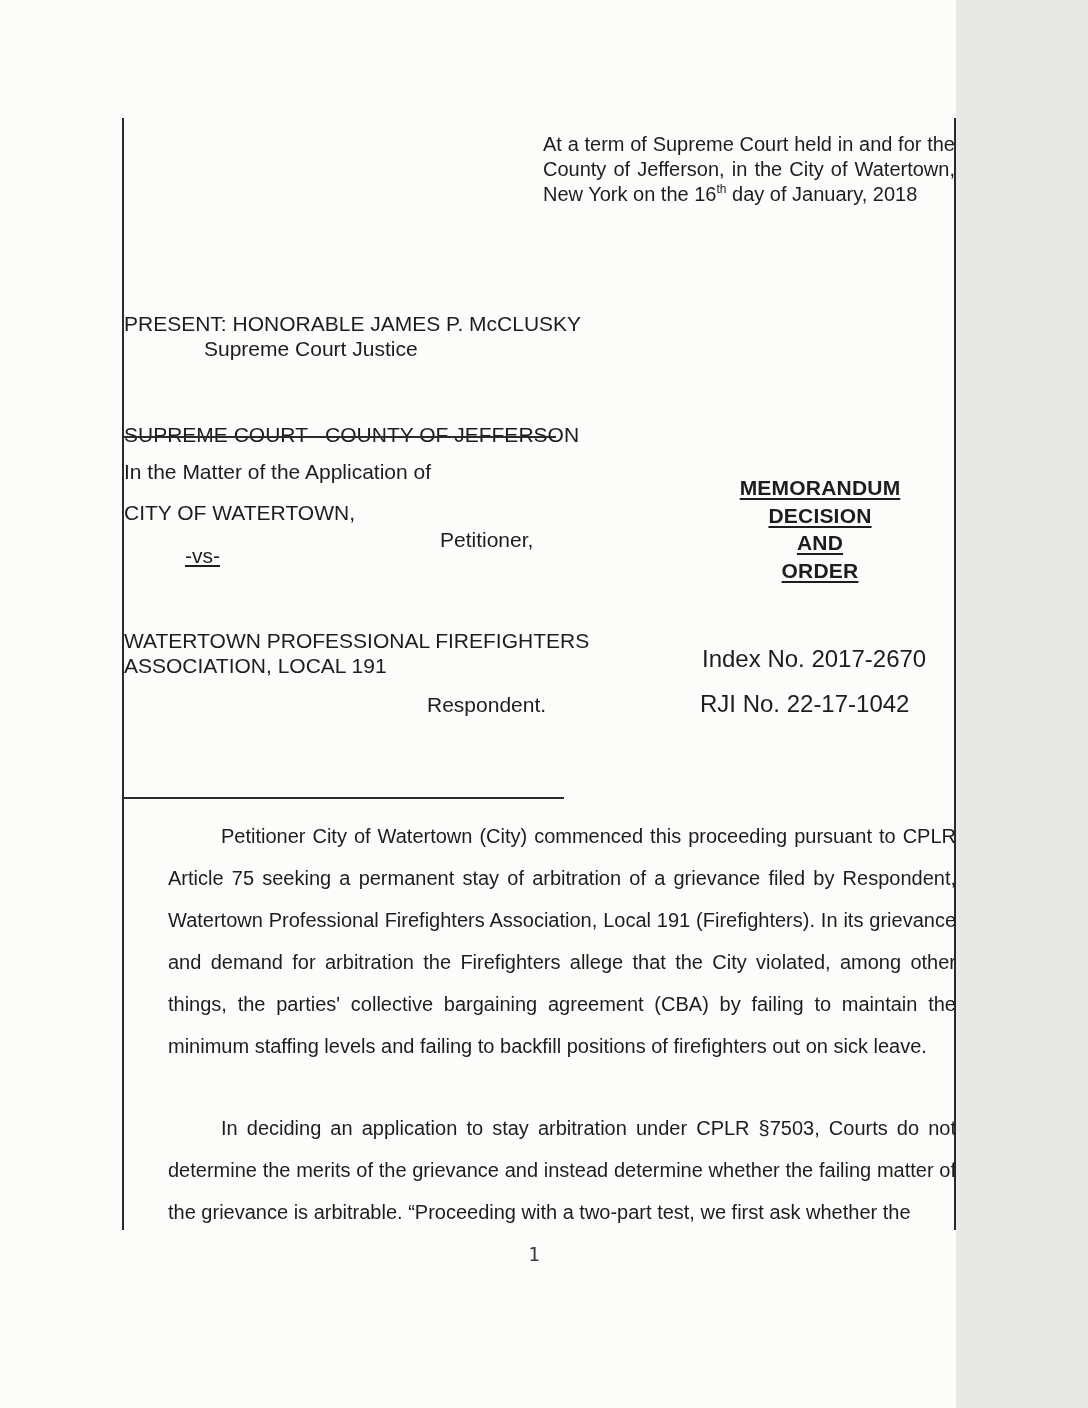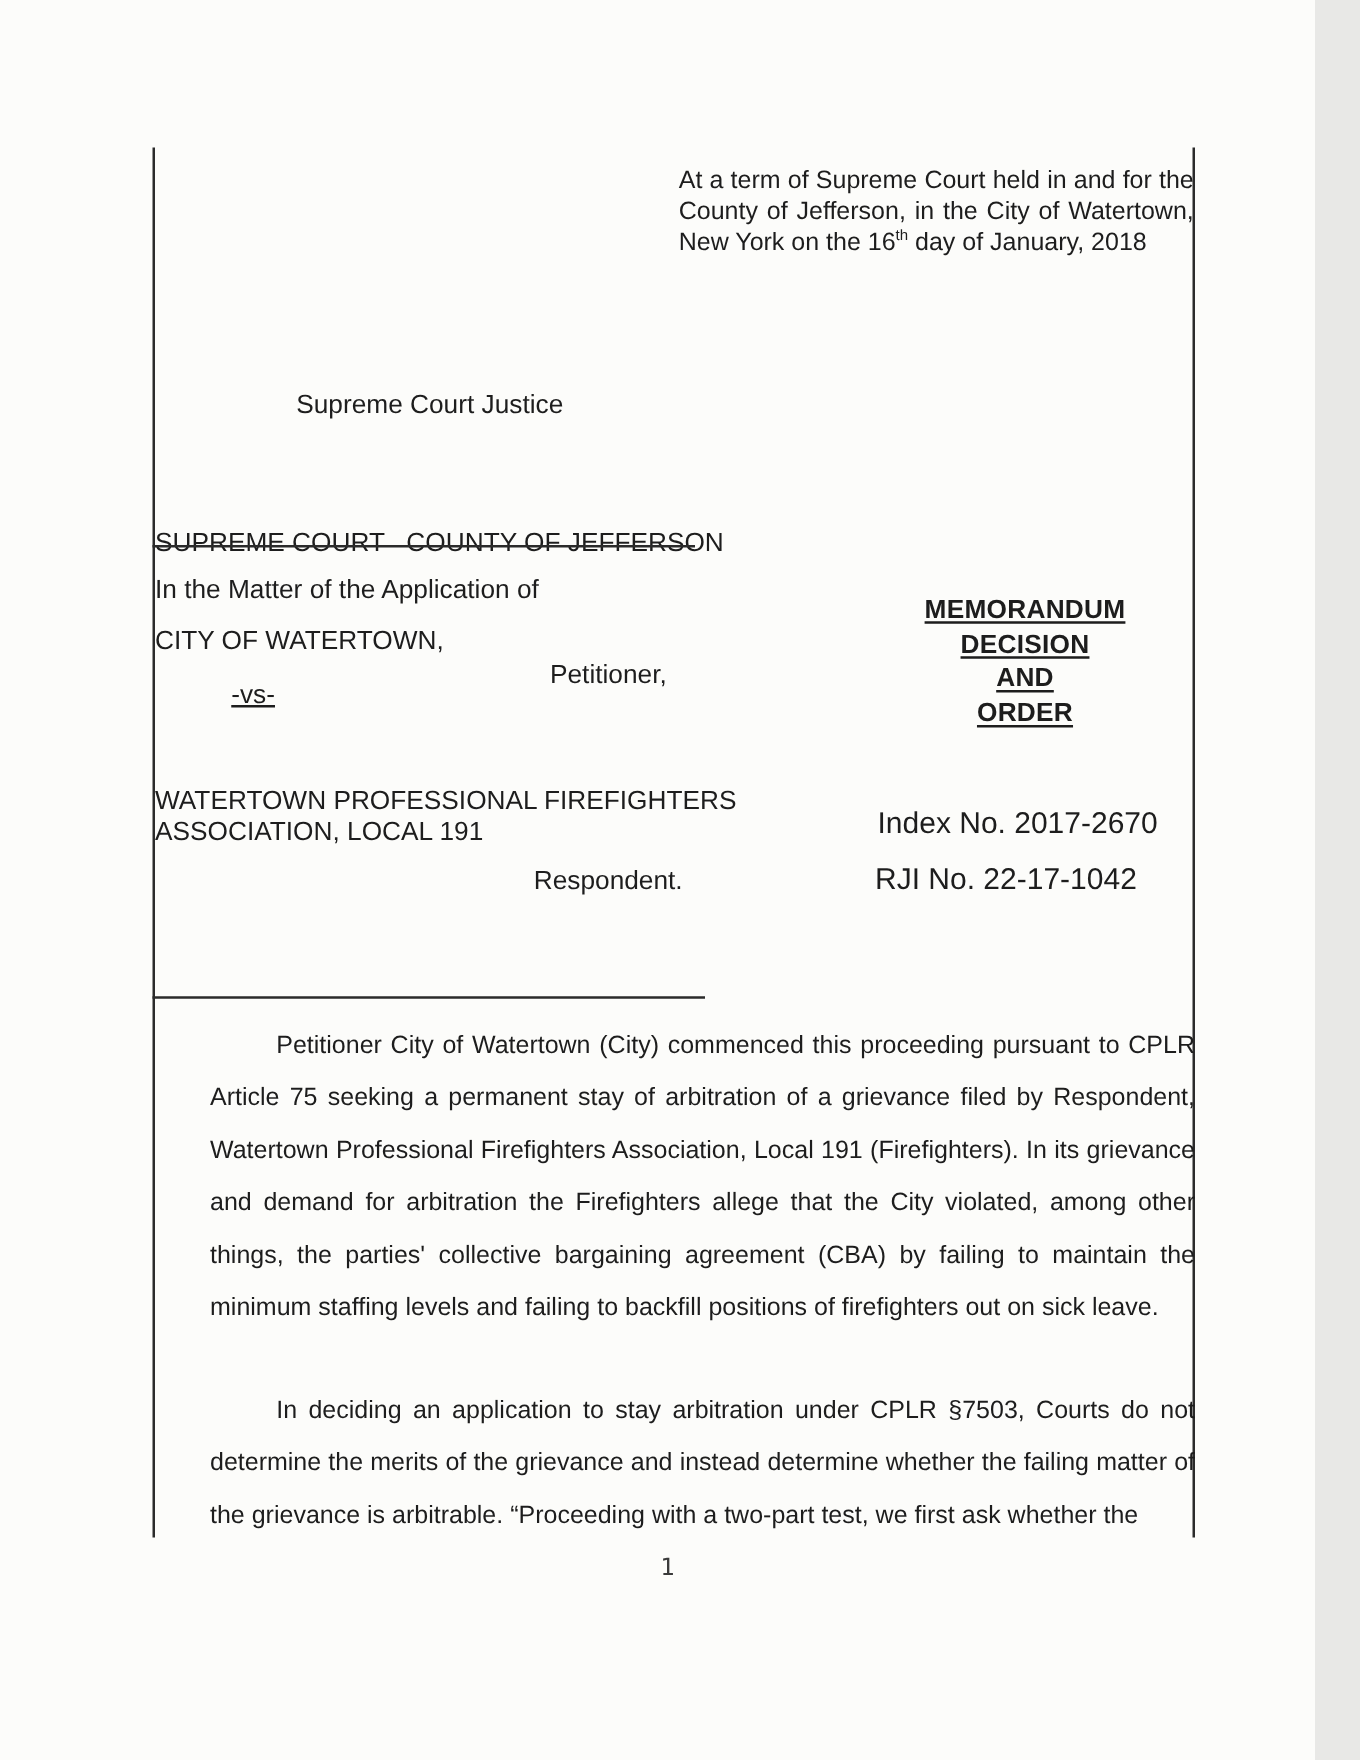--- a/index.html
+++ b/index.html
@@ -1,19 +1,19 @@
 <!DOCTYPE html>
 <html><head>
 <meta charset="utf-8">
 <style>
   * { margin: 0; padding: 0; box-sizing: border-box; }
   html, body { background: #e8e8e6; }
   .page {
     position: relative;
-    width: 1052px;
+    width: 956px;
     height: 1408px;
     background: #fcfcfa;
     font-family: "Liberation Sans", sans-serif;
     color: #1d1d1d;
     overflow: hidden;
   }
   .abs { position: absolute; }
 
   
   .vline {
@@ -37,21 +37,21 @@
 
   
   .term-block {
     left: 543px; top: 132px; width: 412px;
     font-size: 20px; line-height: 25px;
     text-align: justify;
   }
   .term-block sup { font-size: 12px; vertical-align: super; line-height: 0; }
 
   .present-block { left: 124px; top: 311px; font-size: 21px; line-height: 25px; }
-  .present-block .justice { padding-left: 113px; }
+  .present-block .justice { padding-left: 80px; }
 
   .court-block { left: 124px; top: 375px; font-size: 21px; line-height: 24px; white-space: pre-wrap; }
 
   .caption-text { font-size: 21px; line-height: 24px; }
 
   .memo-block {
     left: 730px; top: 474px; width: 180px;
     text-align: center; font-size: 21px; font-weight: bold;
     line-height: 27.5px; letter-spacing: 0.2px;
   }
@@ -81,20 +81,21 @@
 <div class="page">
 
   <div class="vline left"></div>
   <div class="vline right"></div>
 
   <div class="abs term-block">
     <span>At a term of Supreme Court held in and for the County of Jefferson, in the City of Watertown, New York on the 16</span><sup>th</sup><span> day of January, 2018</span>
   </div>
 
   <div class="abs present-block">
+    <div>PRESENT: HONORABLE JAMES P. McCLUSKY</div>
     <div class="justice">Supreme Court Justice</div>
   </div>
 
   <div class="abs court-block">
     <div>SUPREME COURT   COUNTY OF JEFFERSON</div>
   </div>
 
   <div class="hrule hr1"></div>
 
   <div class="abs caption-text" style="left:124px; top:460px;">In the Matter of the Application of</div>

